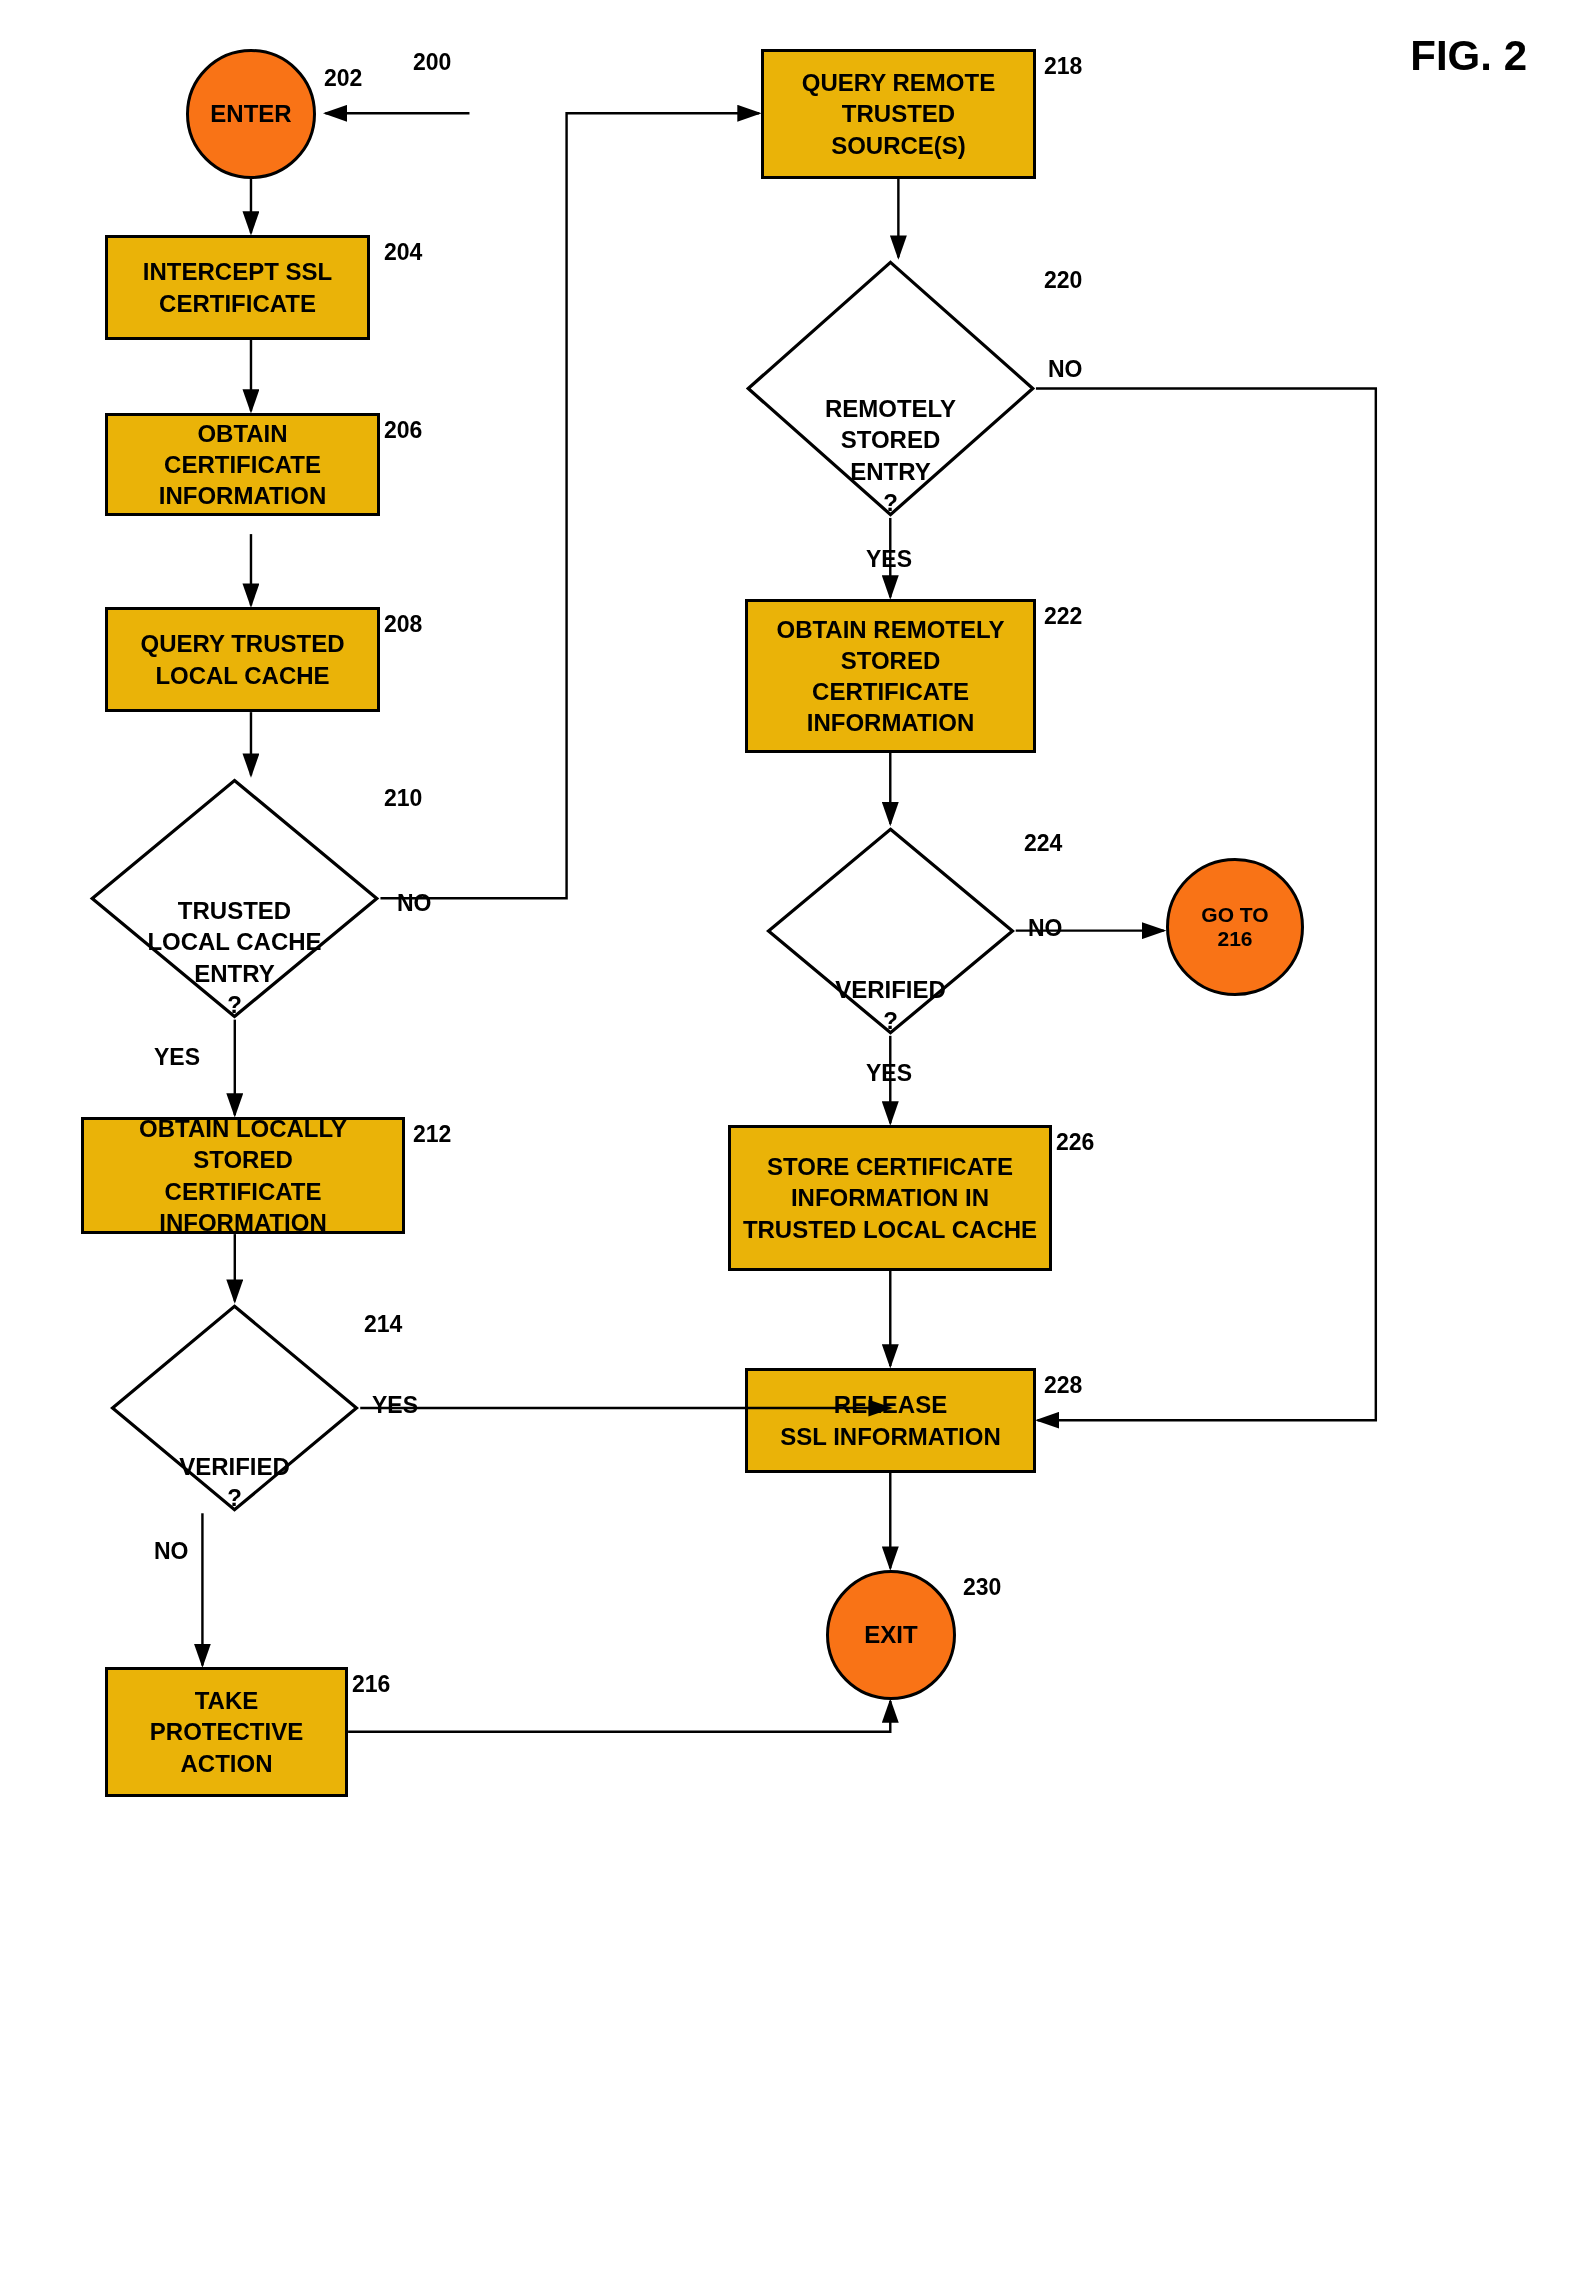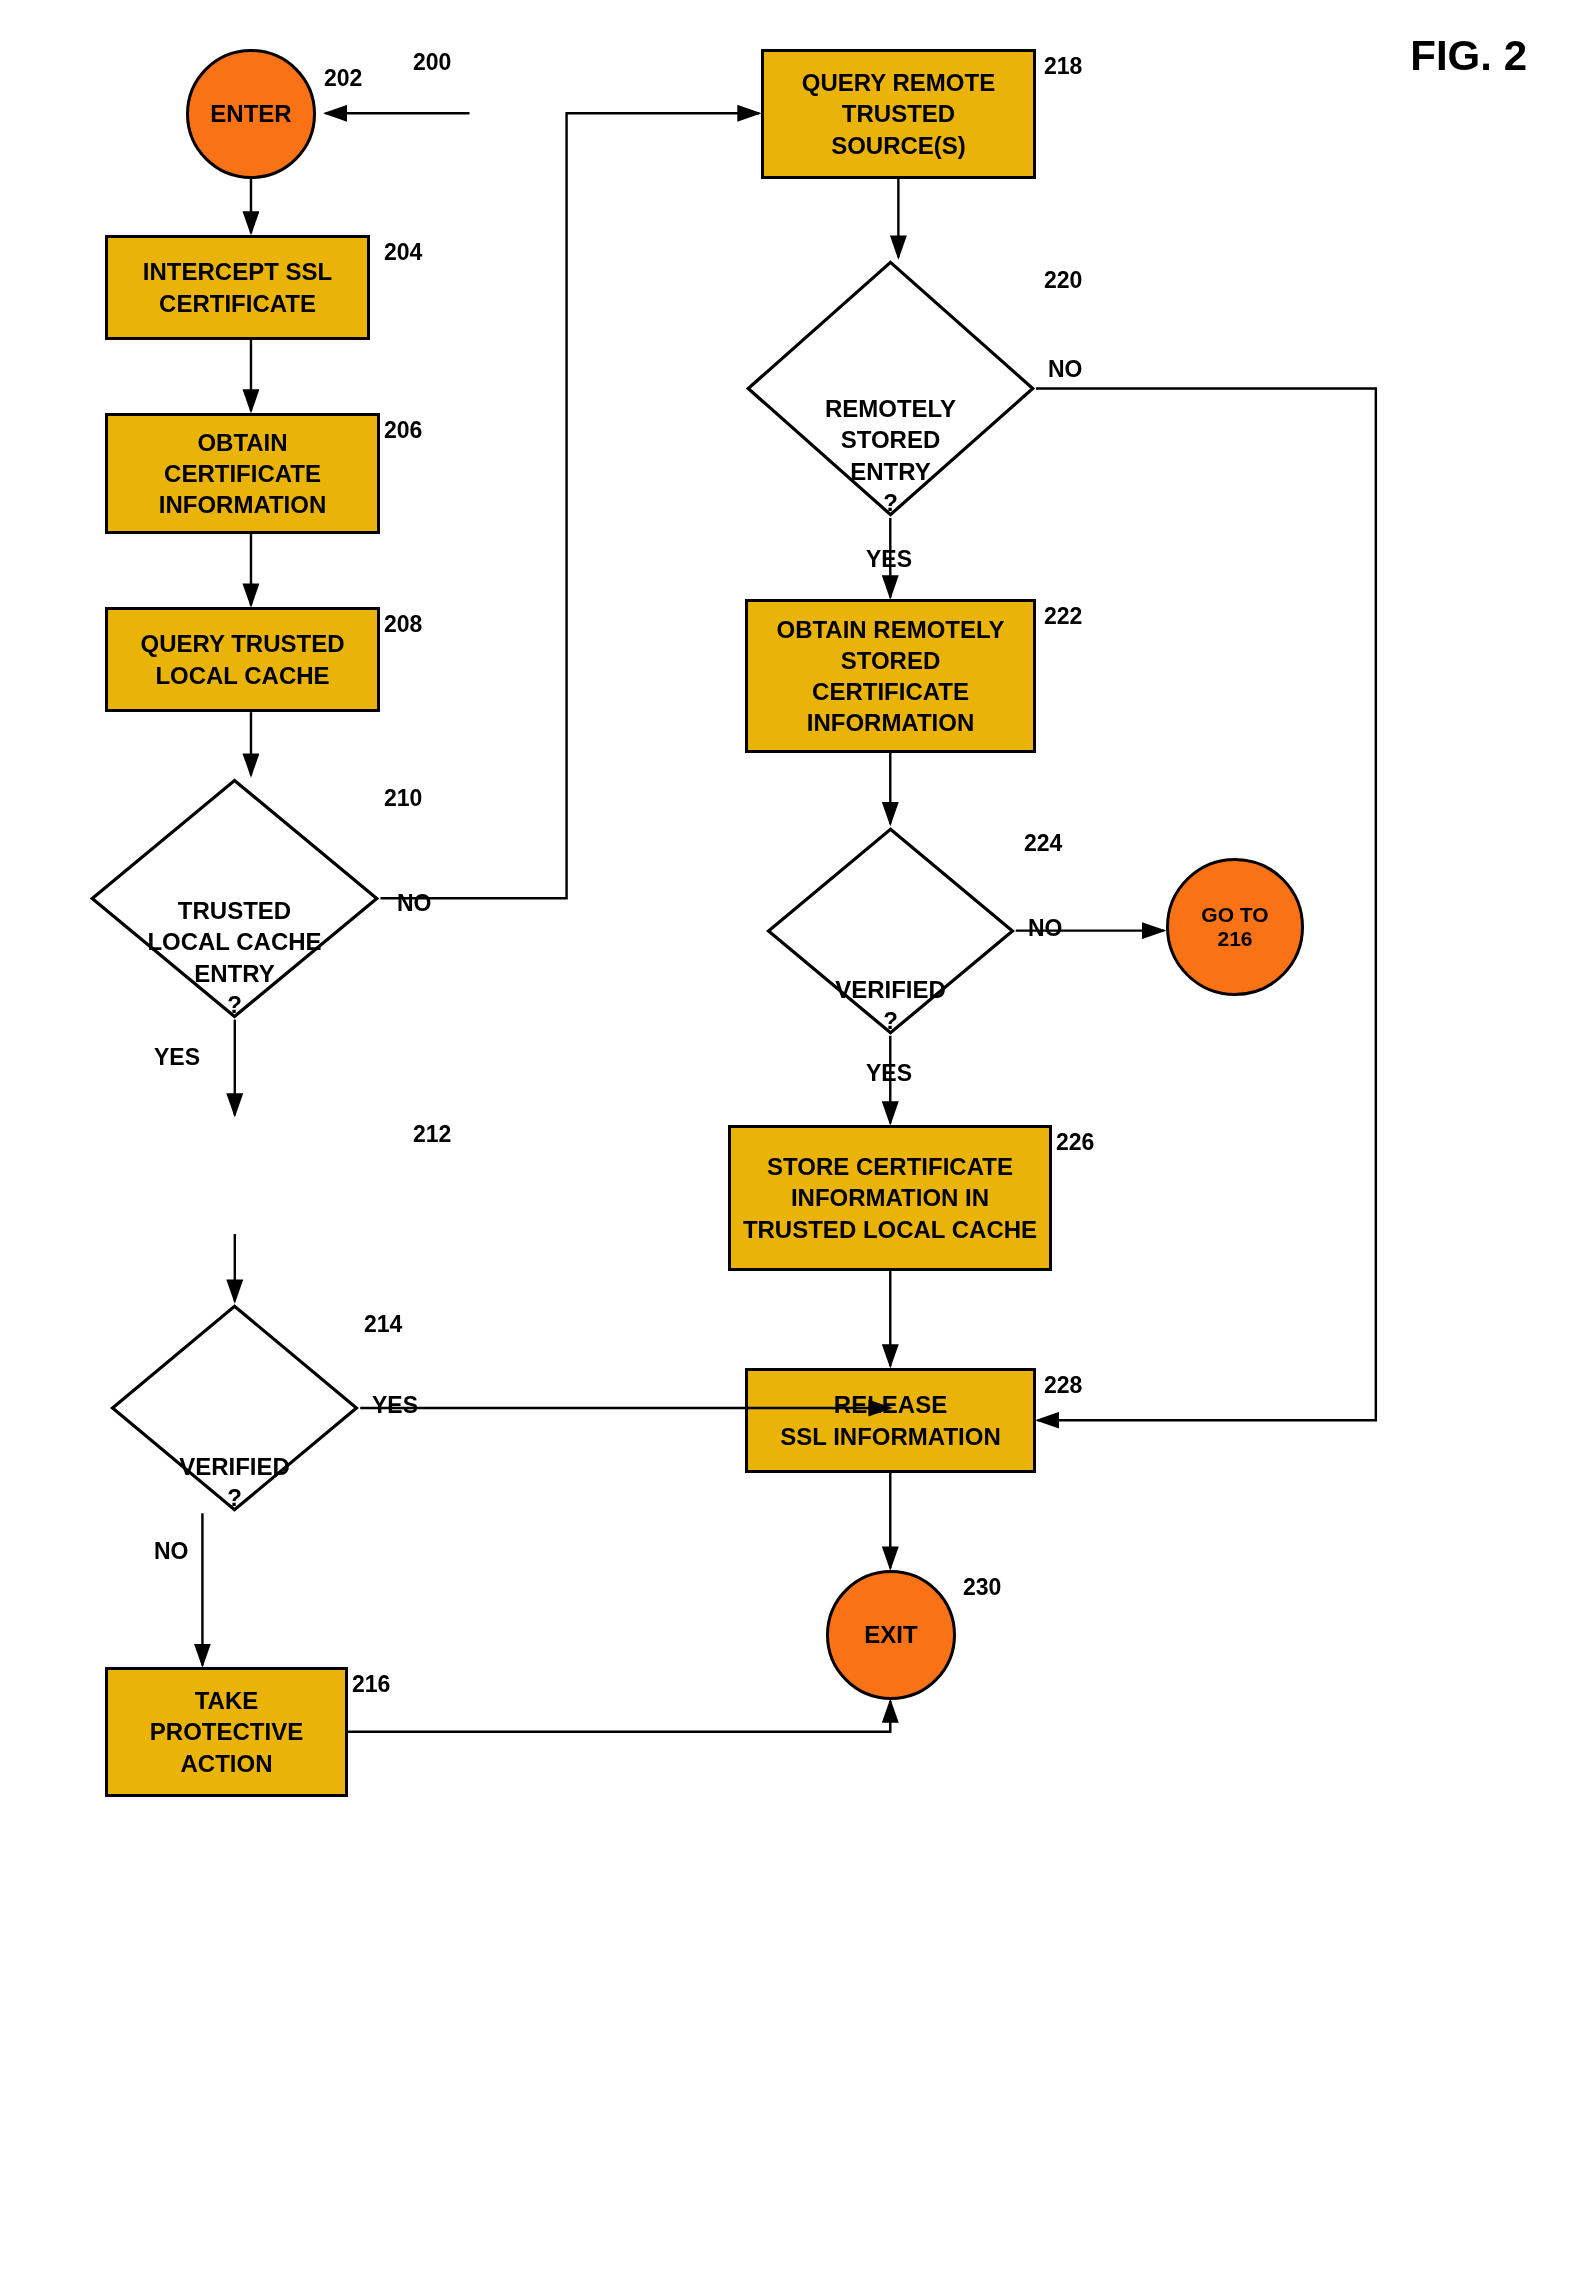--- a/index.html
+++ b/index.html
@@ -117,21 +117,21 @@
   <div class="node-label" style="left:324px;top:65px;">202</div>
 
   <div class="node-label" style="left:413px;top:49px;">200</div>
 
   <div class="shape rectangle" style="width:265px;height:105px;left:105px;top:235px;">
     <span style="white-space:pre-line;">INTERCEPT SSL
 CERTIFICATE</span>
   </div>
   <div class="node-label" style="left:384px;top:239px;">204</div>
 
-  <div class="shape rectangle" style="width:275px;height:121px;left:105px;top:413px;">
+  <div class="shape rectangle" style="width:275px;height:103px;left:105px;top:413px;">
     <span style="white-space:pre-line;">OBTAIN CERTIFICATE
 INFORMATION</span>
   </div>
   <div class="node-label" style="left:384px;top:417px;">206</div>
 
   <div class="shape rectangle" style="width:275px;height:105px;left:105px;top:607px;">
     <span style="white-space:pre-line;">QUERY TRUSTED
 LOCAL CACHE</span>
   </div>
   <div class="node-label" style="left:384px;top:611px;">208</div>
@@ -146,20 +146,24 @@
 ENTRY
 ?</div>
     </div>
   </div>
   <div class="node-label" style="left:384px;top:785px;">210</div>
 
   <div class="node-label" style="left:397px;top:890px;">NO</div>
 
   <div class="node-label" style="left:154px;top:1044px;">YES</div>
 
+  <div class="shape rectangle" style="width:324px;height:117px;left:81px;top:1117px;">
+    <span style="white-space:pre-line;">OBTAIN LOCALLY STORED
+CERTIFICATE INFORMATION</span>
+  </div>
   <div class="node-label" style="left:413px;top:1121px;">212</div>
 
   <div class="diamond-wrapper" style="width:251px;height:210px;left:109px;top:1303px;">
     <div class="diamond-inner" style="width:251px;height:210px;">
       <svg class="diamond-svg" width="251" height="210" viewBox="0 0 310 260">
         <polygon points="155,4 306,130 155,256 4,130" fill="white" stroke="black" stroke-width="4"></polygon>
       </svg>
       <div class="diamond-text" style="white-space:pre-line;">VERIFIED
 ?</div>
     </div>

